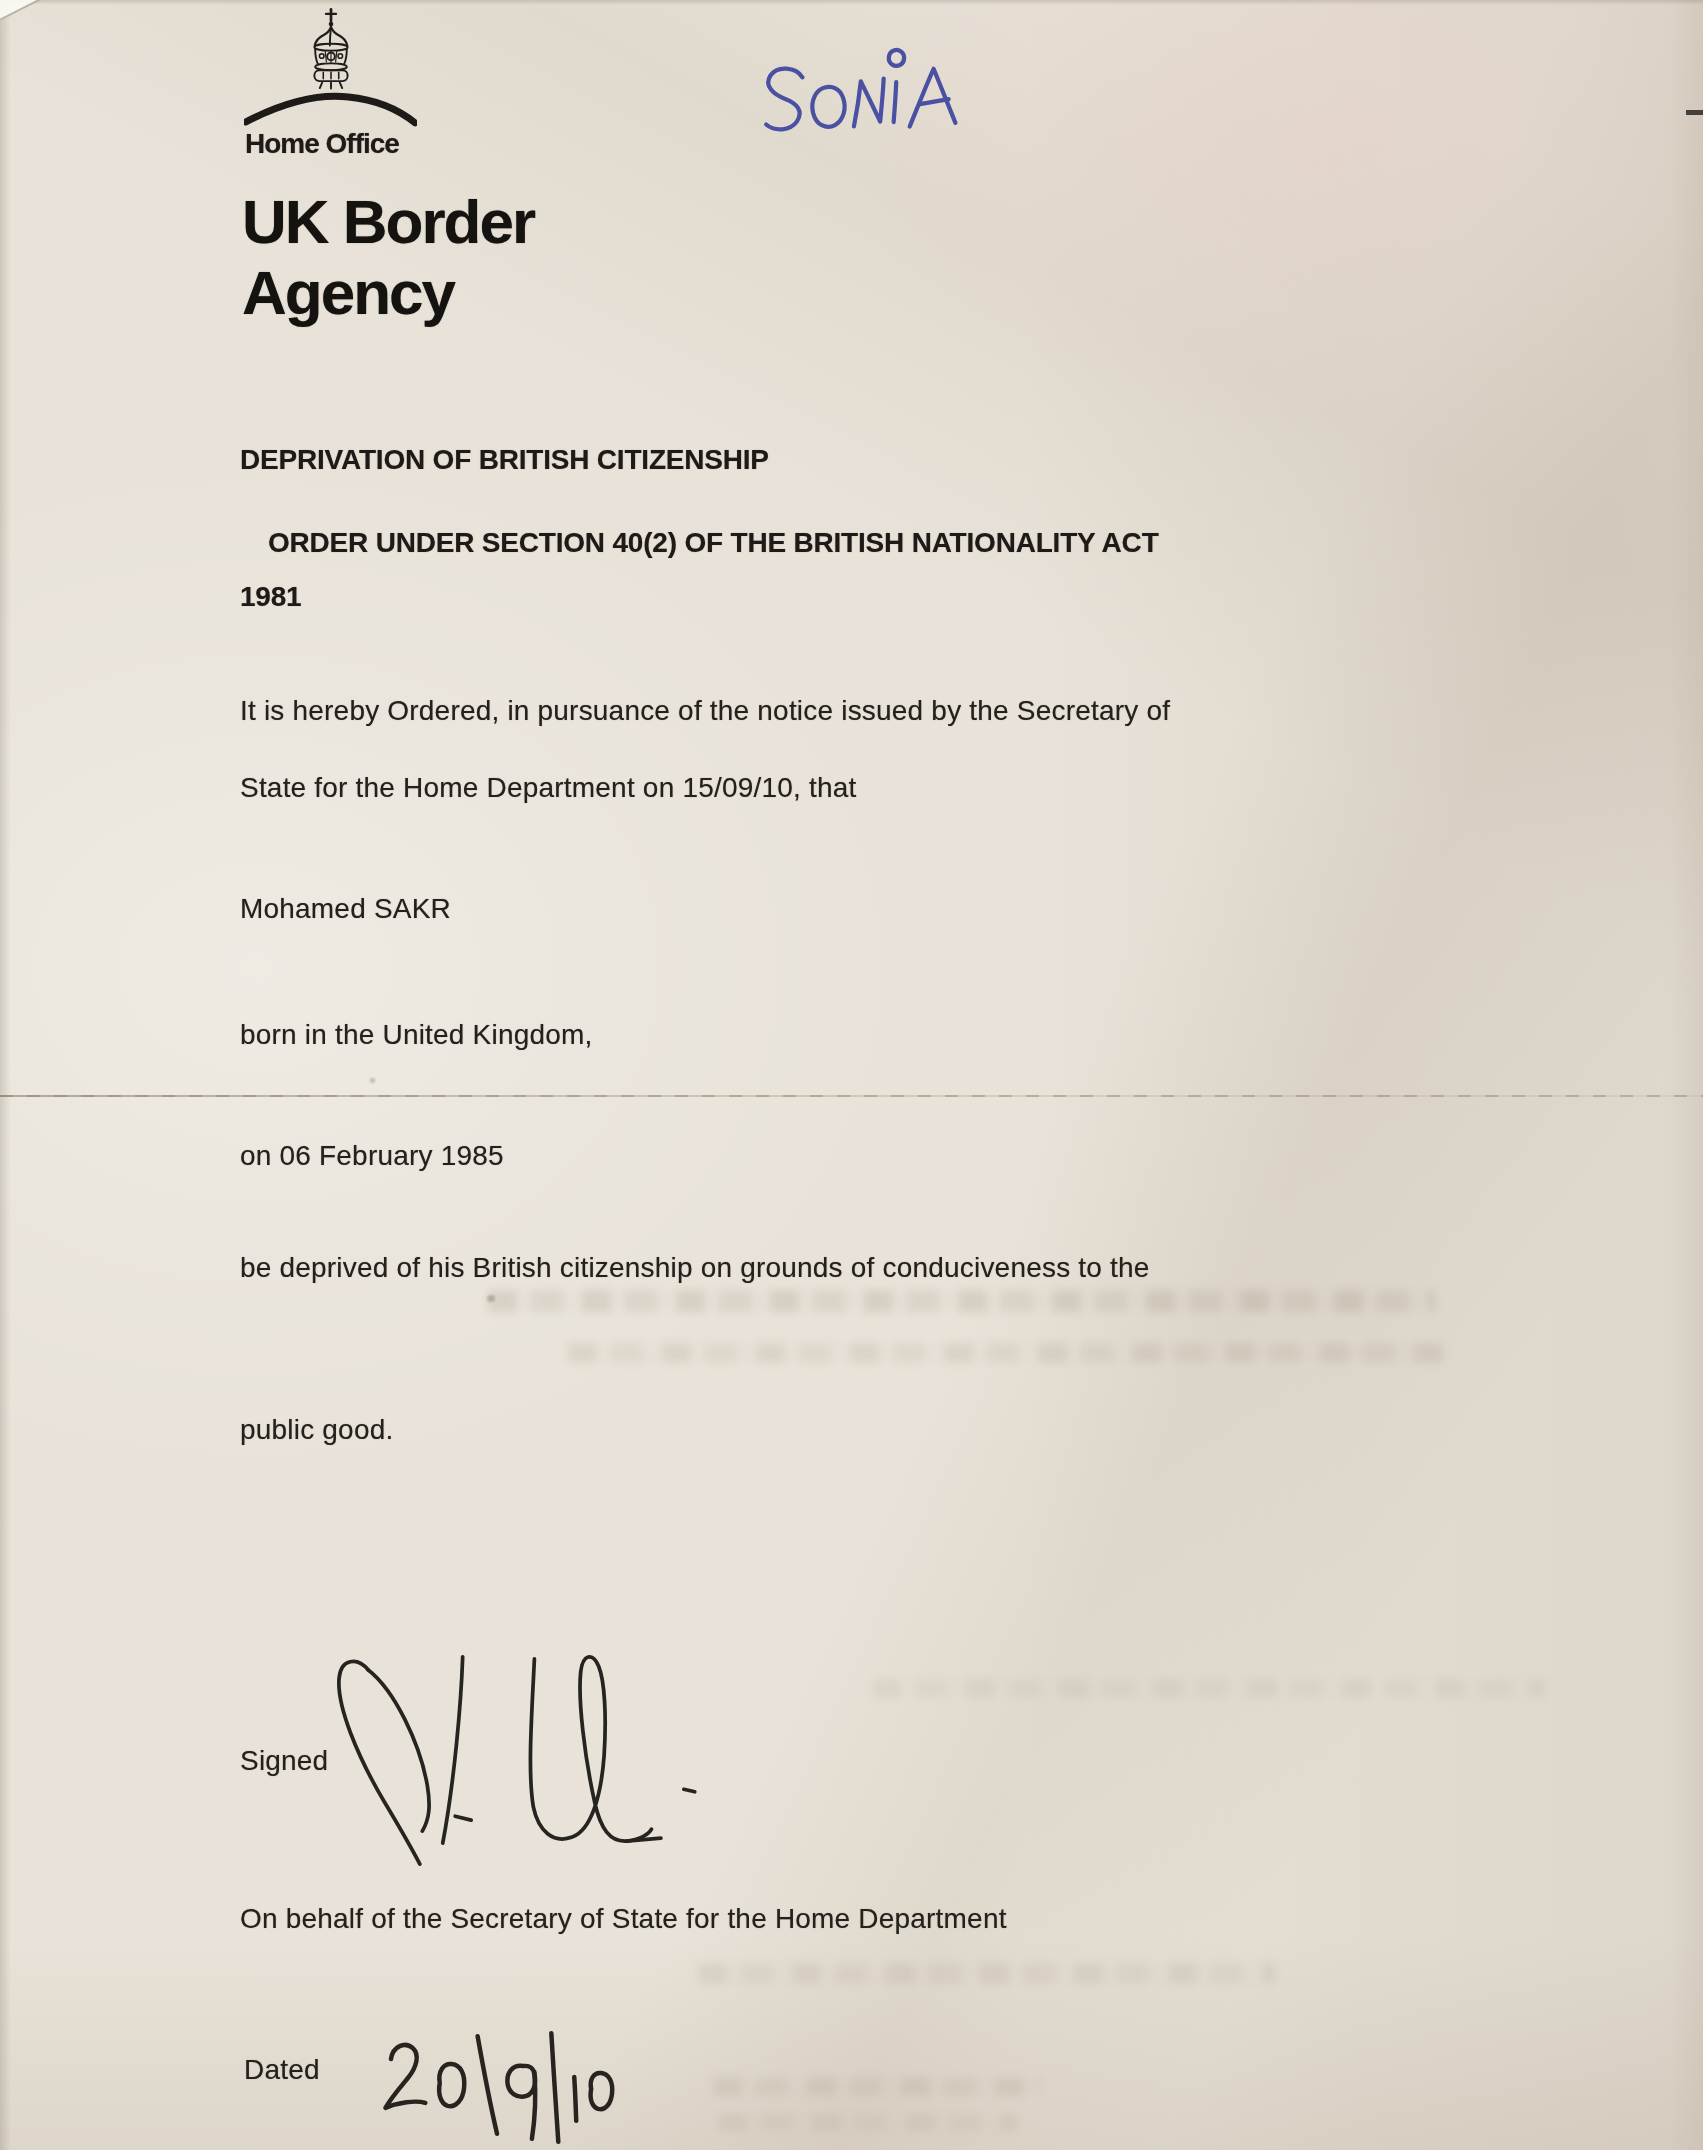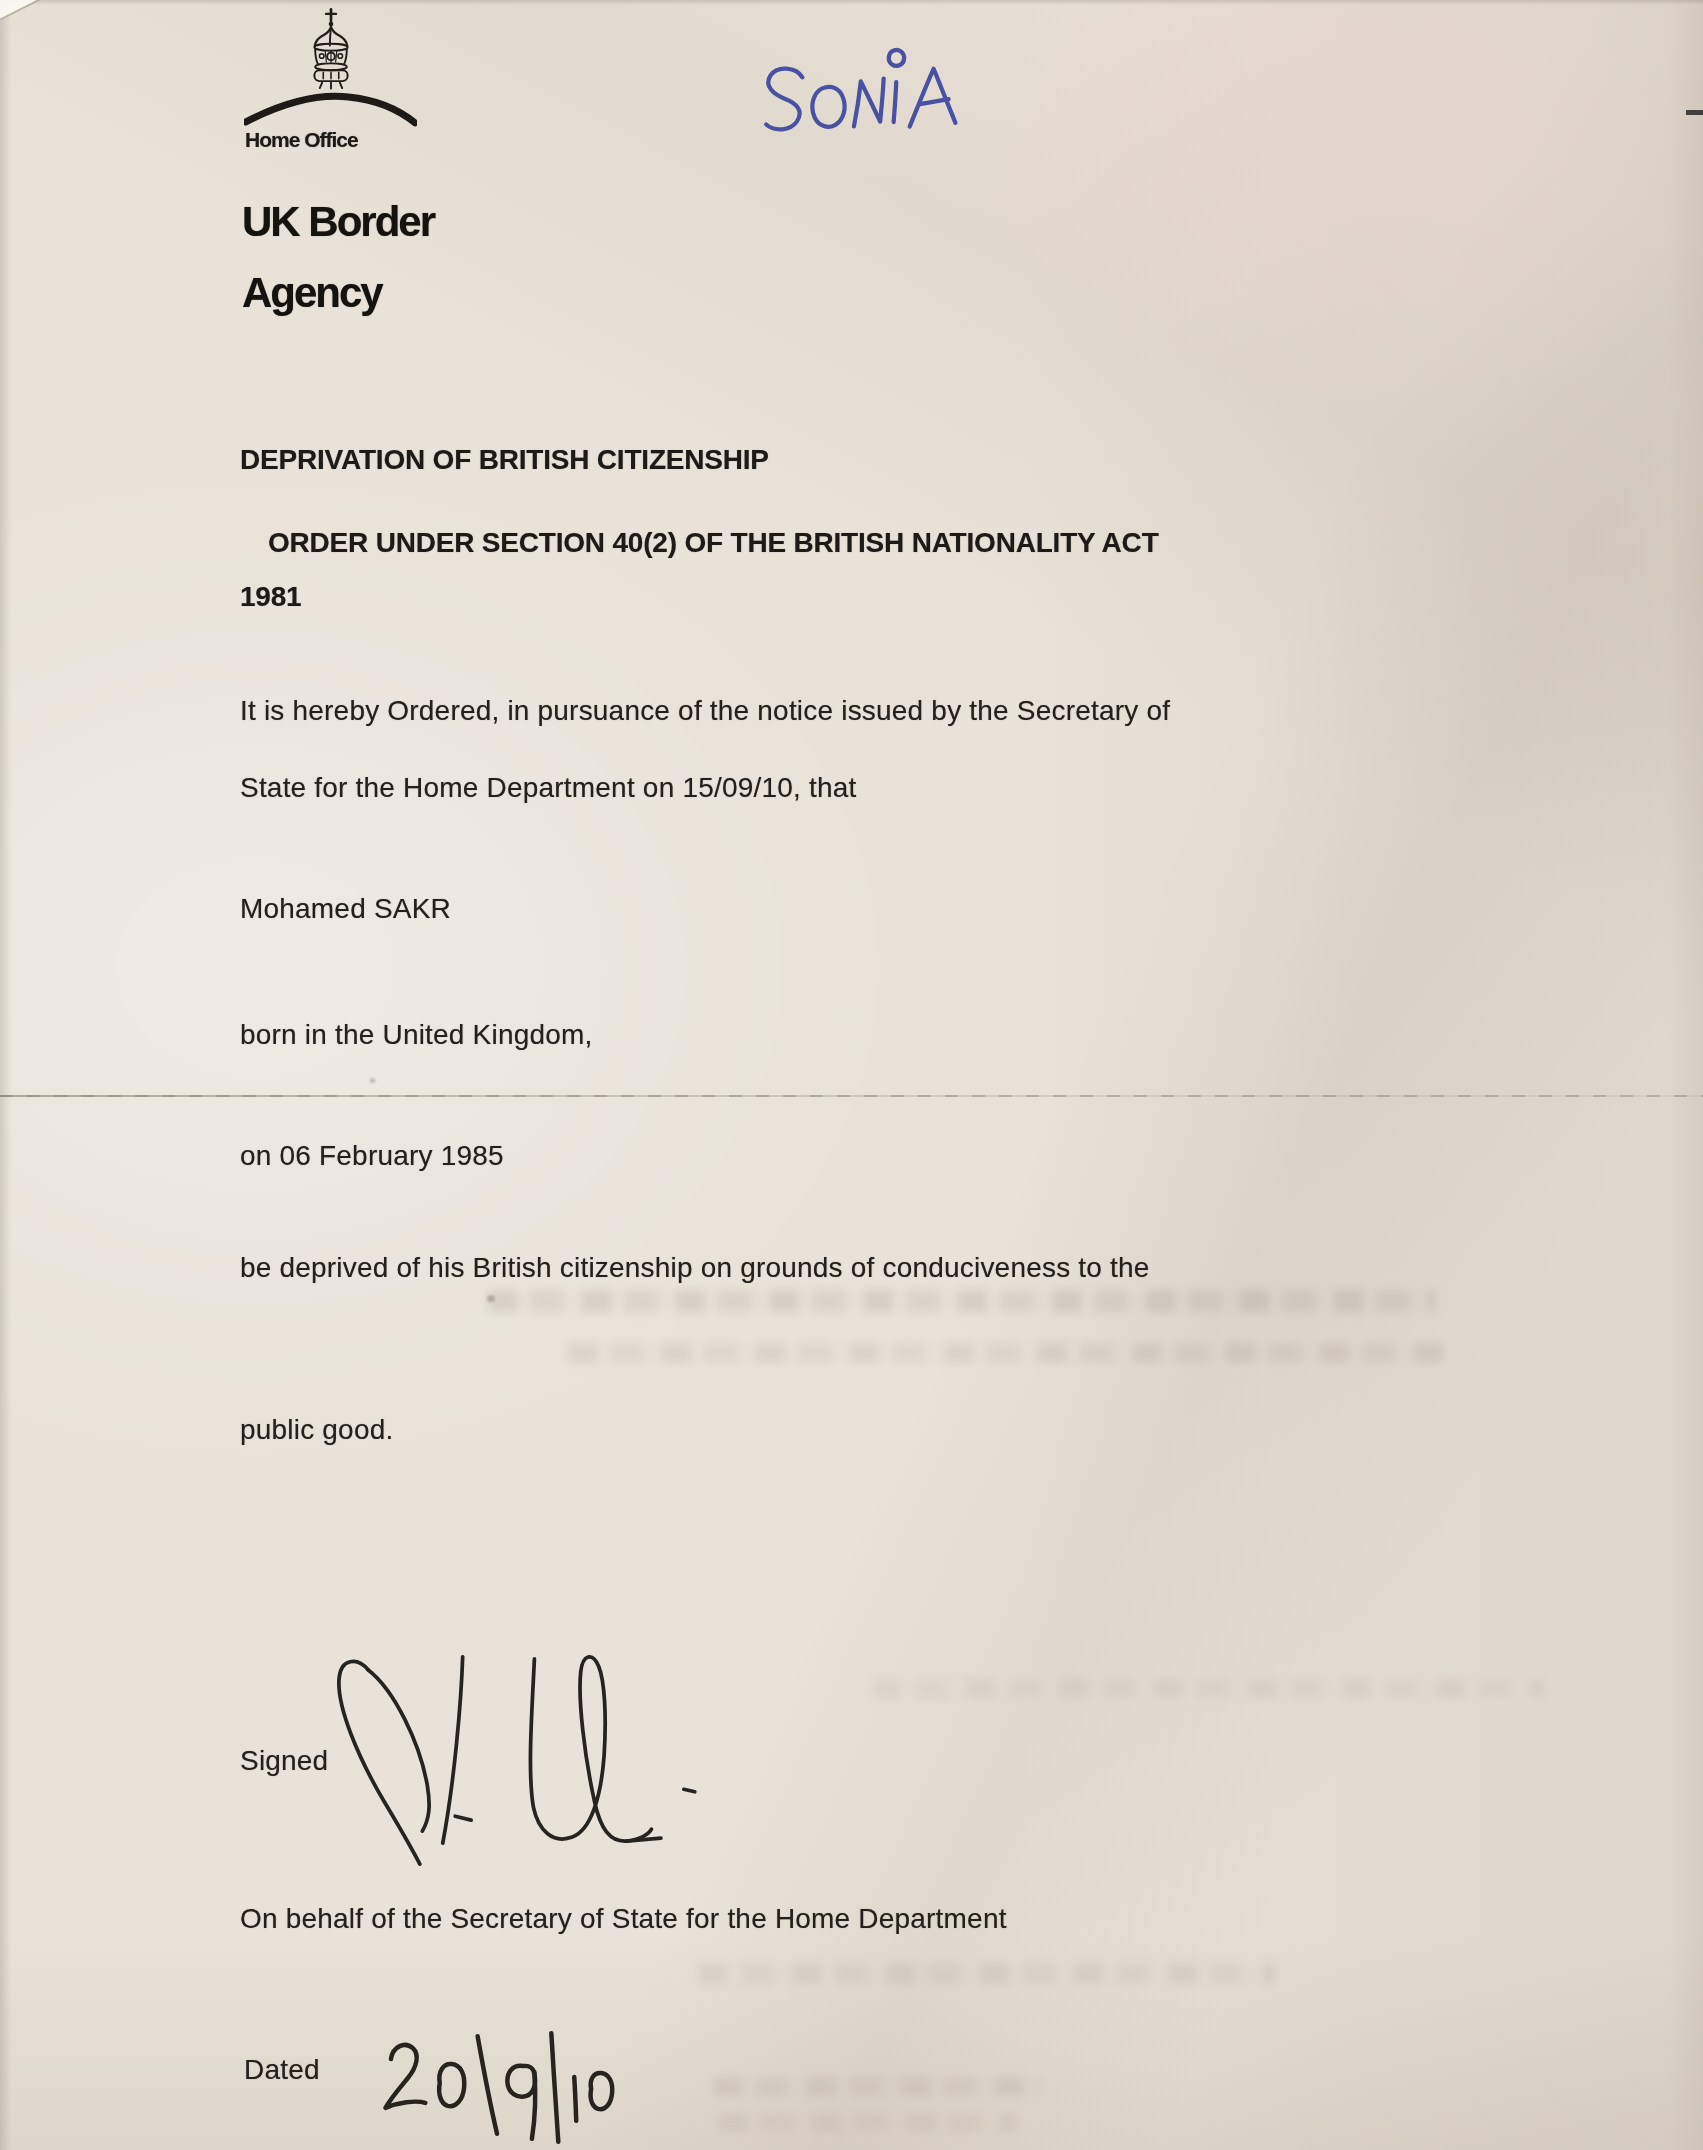--- a/index.html
+++ b/index.html
@@ -43,32 +43,32 @@
     font-weight: 700;
     letter-spacing: -0.2px;
     color: #1d1a17;
   }
 
   
   .dept-name {
     position: absolute;
     left: 245px;
     top: 128px;
-    font-size: 21px;
+    font-size: 28px;
     font-weight: 700;
     letter-spacing: -1px;
     color: #1d1a17;
     text-shadow: 0 0 1px rgba(40,35,30,0.5);
     white-space: nowrap;
   }
   .agency-name {
     position: absolute;
     left: 242px;
     top: 186px;
-    font-size: 42px;
+    font-size: 62px;
     font-weight: 700;
     letter-spacing: -2px;
     line-height: 71px;
     color: #151310;
     text-shadow: 0 0 1px rgba(30,26,22,0.55);
     white-space: nowrap;
   }
 
   
   .crease {

